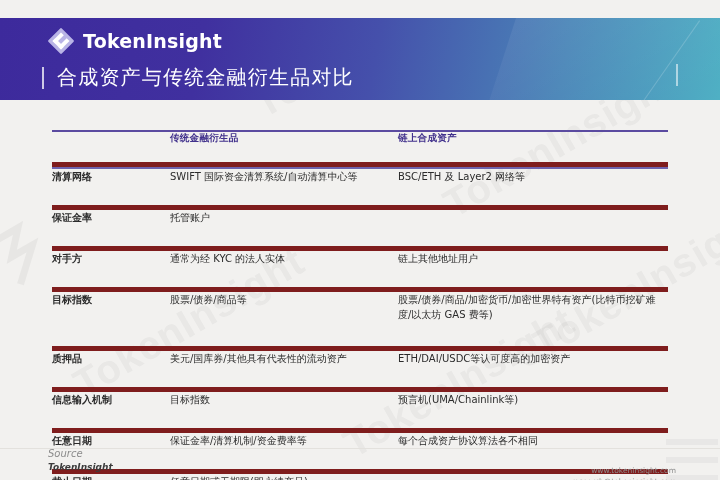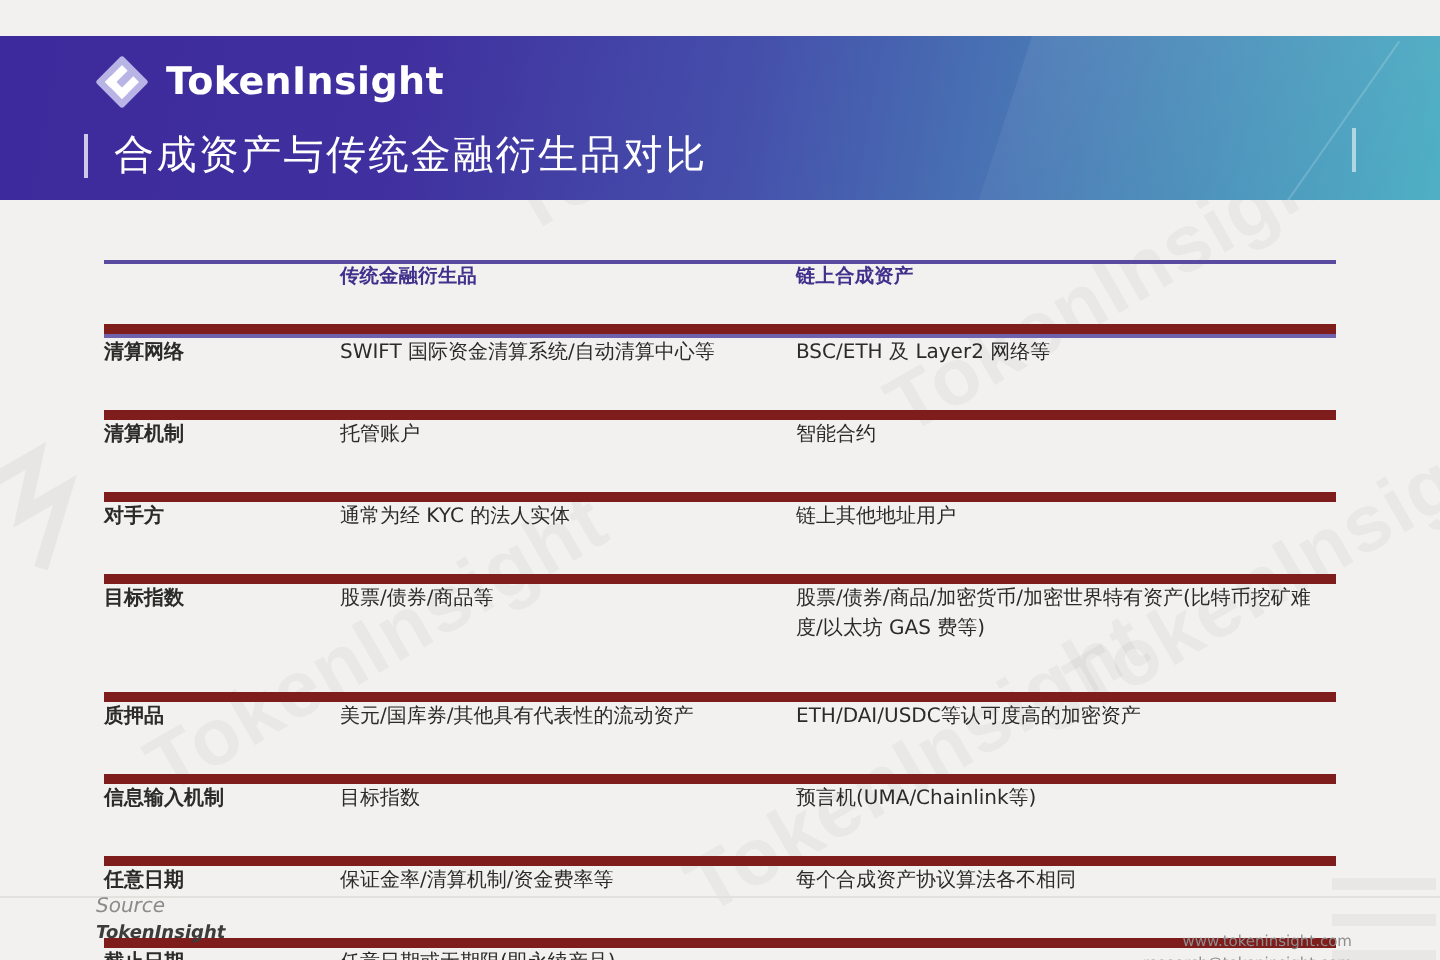--- a/index.html
+++ b/index.html
@@ -136,23 +136,22 @@
     </div>
 
     <div class="rule-head"></div>
 
     <div class="trow data-row">
       <div class="cell c0">清算网络</div>
       <div class="cell c1">SWIFT 国际资金清算系统/自动清算中心等</div>
       <div class="cell c2">BSC/ETH 及 Layer2 网络等</div>
     </div>
     <div class="trow data-row">
-      <div class="cell c0">清算机制</div>
+      <div class="cell c0">保证金率</div>
       <div class="cell c1">托管账户</div>
-      <div class="cell c2">智能合约</div>
     </div>
     <div class="trow data-row">
       <div class="cell c0">对手方</div>
       <div class="cell c1">通常为经 KYC 的法人实体</div>
       <div class="cell c2">链上其他地址用户</div>
     </div>
     <div class="trow data-row tall">
       <div class="cell c0">目标指数</div>
       <div class="cell c1">股票/债券/商品等</div>
       <div class="cell c2">股票/债券/商品/加密货币/加密世界特有资产(比特币挖矿难度/以太坊 GAS 费等)</div>

